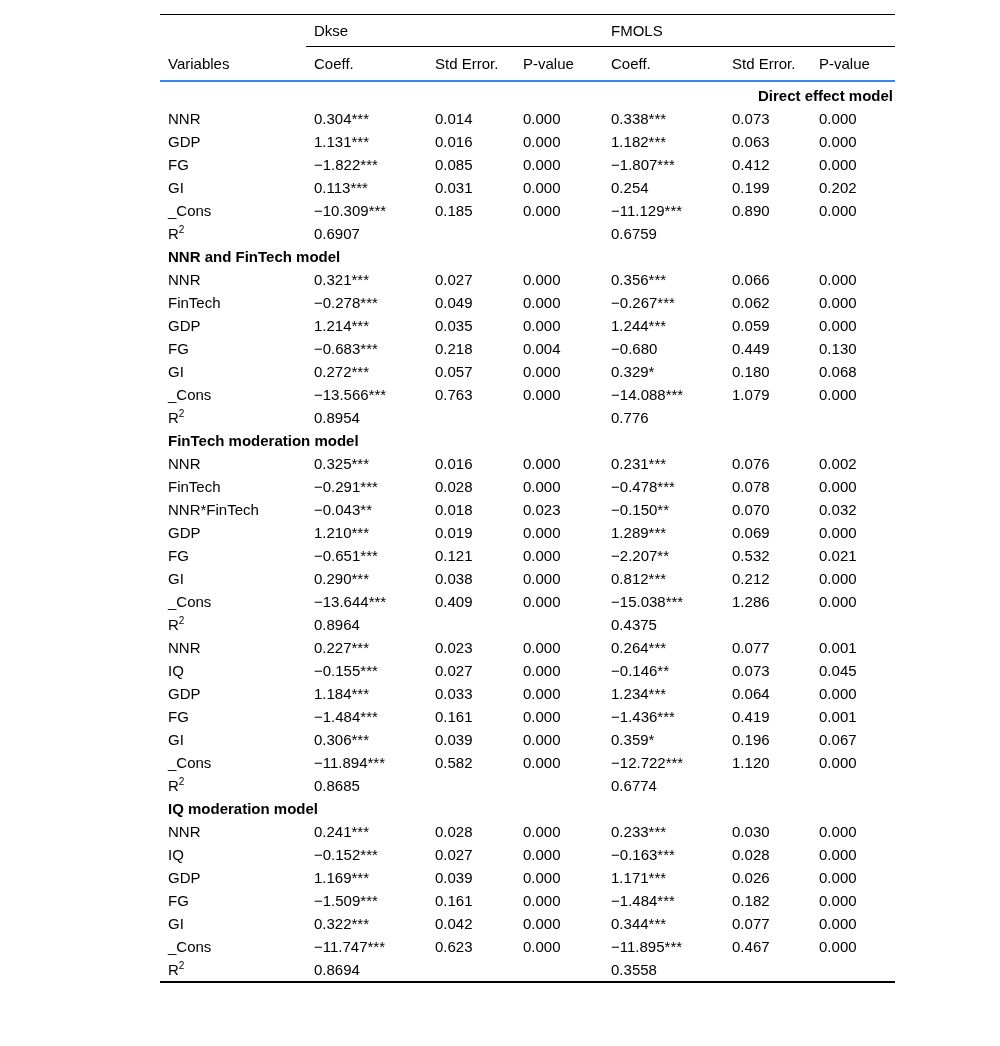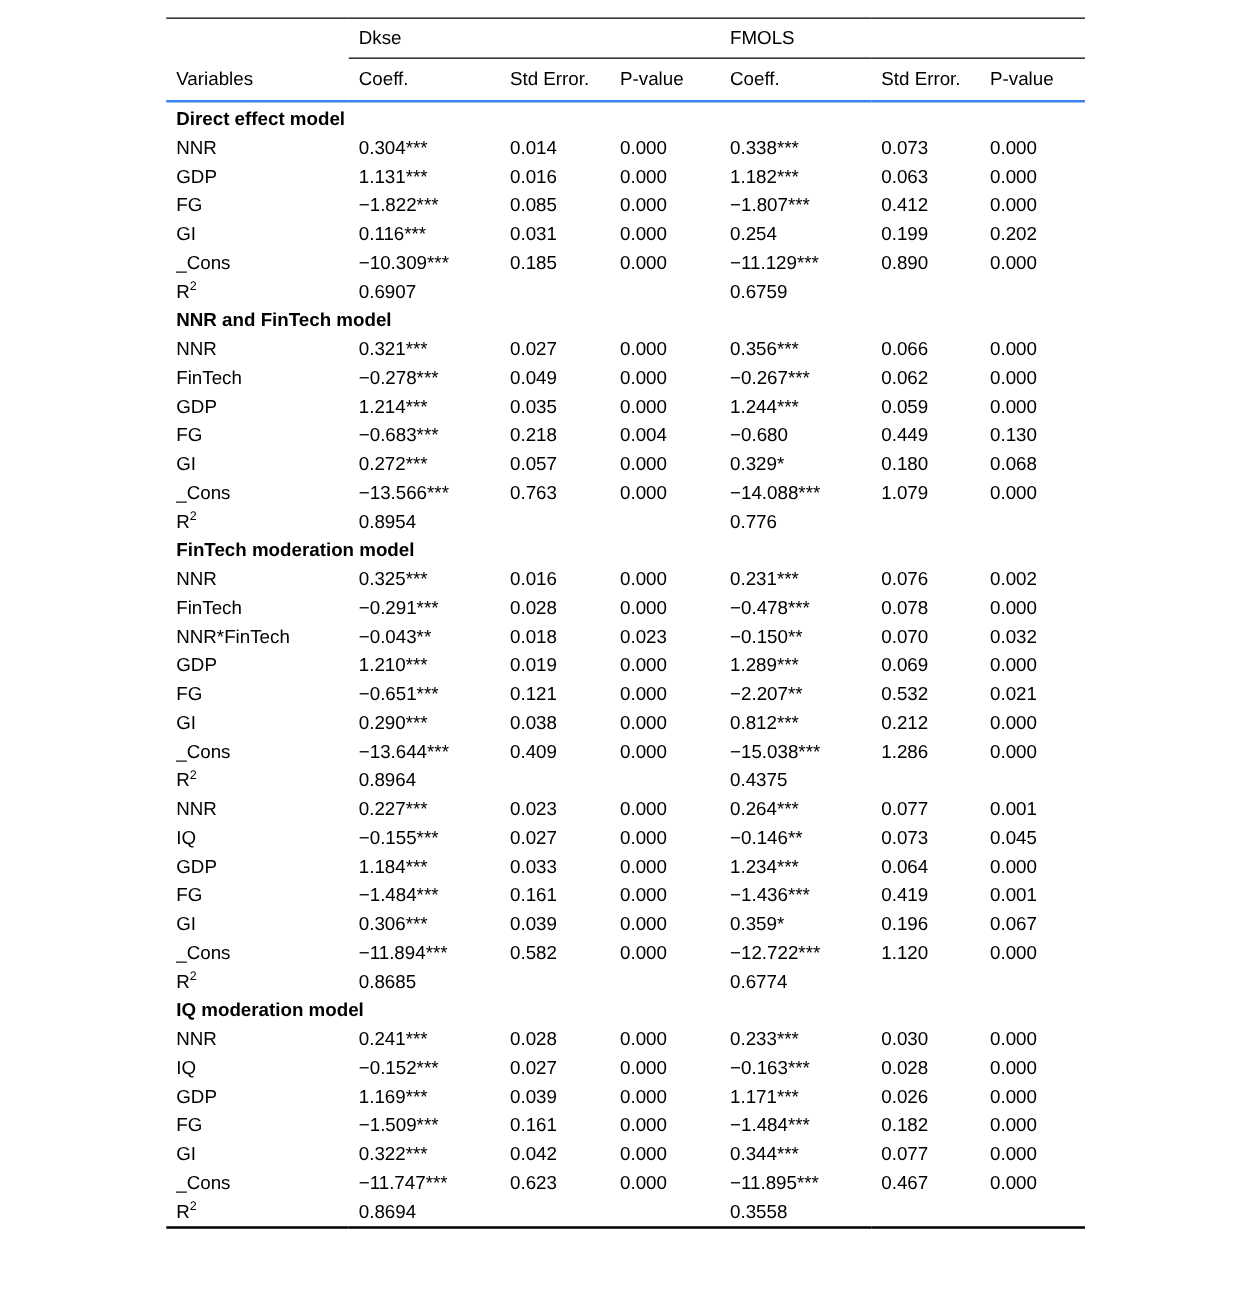--- a/index.html
+++ b/index.html
@@ -17,20 +17,21 @@
   .page {
     padding: 14px 0 0 133px;
   }
   table.results-table {
     border-collapse: collapse;
     table-layout: fixed;
     width: 735px;
     font-size: 15px;
     border-top: 1px solid #000;
     border-bottom: 2px solid #000;
+    margin-left: 27px;
   }
   col.c-var { width: 146px; }
   col.c-coeff { width: 121px; }
   col.c-se { width: 88px; }
   col.c-p { width: 88px; }
   col.c-coeff2 { width: 121px; }
   col.c-se2 { width: 87px; }
   col.c-p2 { width: 84px; }
 
   th, td {
@@ -48,20 +49,21 @@
   tr.group-row th.group-header {
     border-bottom: 1px solid #000;
   }
   tr.col-row th {
     padding-top: 8px;
     padding-bottom: 8px;
     border-bottom: 2px solid #3b82f6;
   }
   tbody tr:first-child td {
     padding-top: 5px;
+    text-align: right;
   }
   td.section-title {
     font-weight: bold;
   }
   td sup {
     font-size: 10px;
     line-height: 0;
     vertical-align: super;
   }
 </style>
@@ -121,21 +123,21 @@
           <td>FG</td>
           <td>−1.822***</td>
           <td>0.085</td>
           <td>0.000</td>
           <td>−1.807***</td>
           <td>0.412</td>
           <td>0.000</td>
         </tr>
         <tr>
           <td>GI</td>
-          <td>0.116***</td>
+          <td>0.113***</td>
           <td>0.031</td>
           <td>0.000</td>
           <td>0.254</td>
           <td>0.199</td>
           <td>0.202</td>
         </tr>
         <tr>
           <td>_Cons</td>
           <td>−10.309***</td>
           <td>0.185</td>

